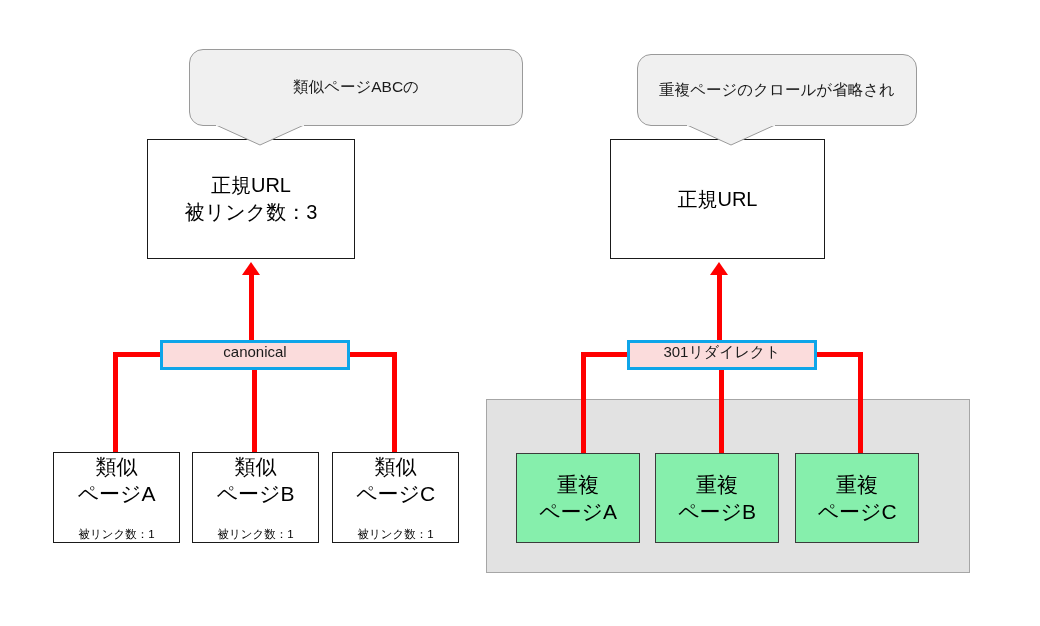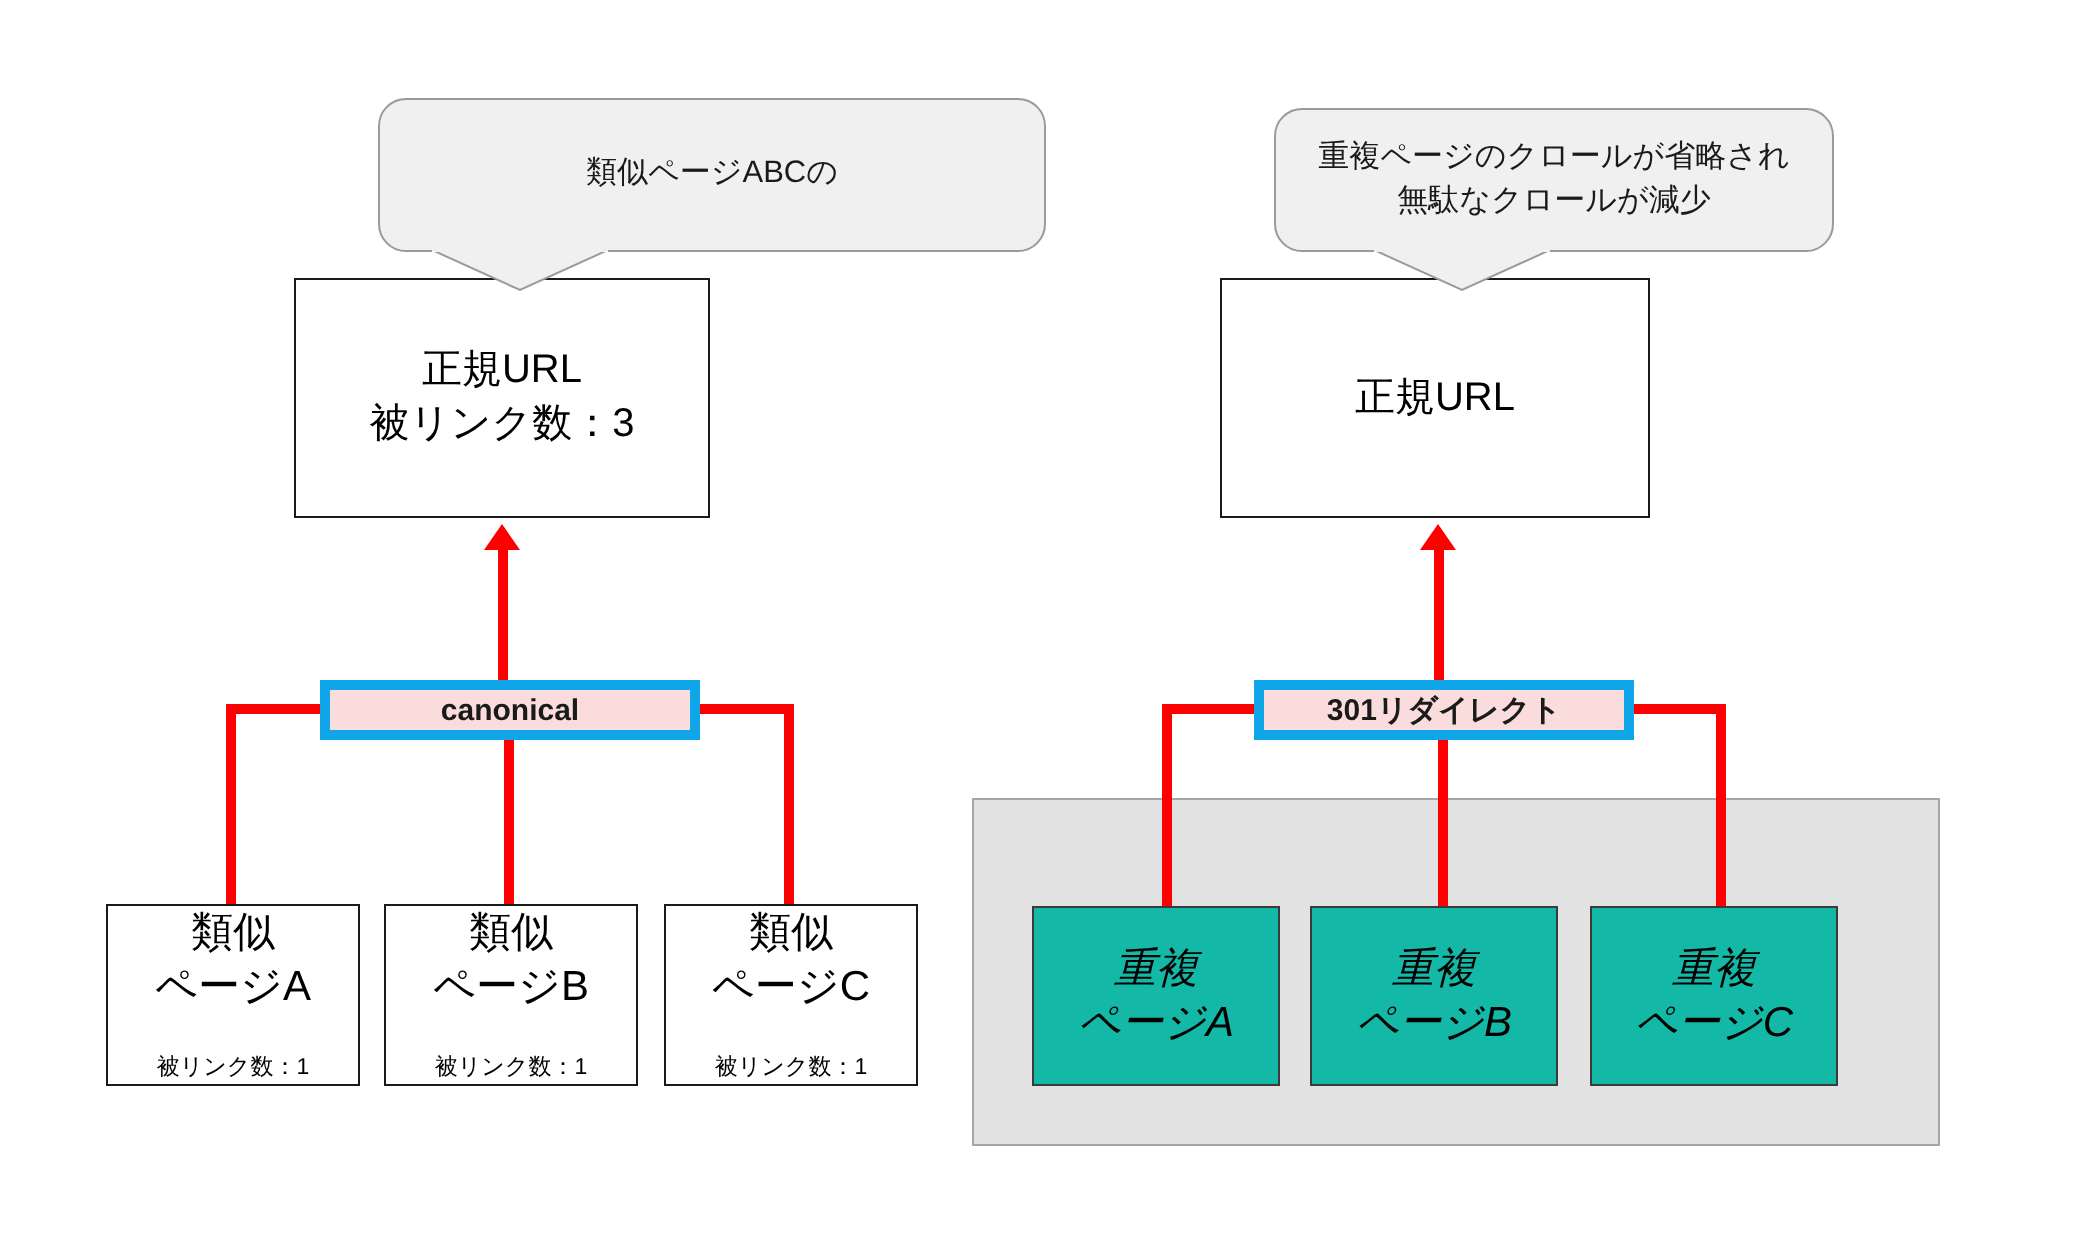--- a/index.html
+++ b/index.html
@@ -57,33 +57,32 @@
   .node-big   { font-size: 20px; line-height: 1.35; }
   .node-mid   { font-size: 21px; line-height: 1.3; }
   .node-small { font-size: 11.5px; line-height: 1.3; margin-top: 20px; }
 
   
   .group-panel {
     background: #e2e2e2;
     border: 1px solid #a6a6a6;
     z-index: 1;
   }
-  .node-on-grey { background: #14b8a6; border: 1px solid #3b3b3b; font-style: italic; }
+  .node-on-grey { background: #86efac; border: 1px solid #3b3b3b; }
 
   
   .chip {
     background: #fbdcdc;
-    border: 5px solid #0ea5e9;
+    border: 3px solid #0ea5e9;
     display: flex;
-    align-items: center;
+    align-items: flex-start;
     justify-content: center;
     font-size: 15px;
     color: #1a1a1a;
     z-index: 5;
-    font-weight: bold;
   }
 
   
   .wire { background: #ff0000; z-index: 2; }
   .wire-h { height: 5px; }
   .wire-v { width: 5px; }
   .arrowhead {
     width: 0; height: 0;
     border-left: 9px solid transparent;
     border-right: 9px solid transparent;
@@ -133,21 +132,20 @@
     <span class="node-small">被リンク数：1</span>
   </div>
   <div class="abs node" style="left:332px; top:452px; width:127px; height:91px;">
     <span class="node-mid">類似</span>
     <span class="node-mid">ページC</span>
     <span class="node-small">被リンク数：1</span>
   </div>
 
   <div class="abs bubble" style="left:637px; top:54px; width:280px; height:72px;">
     <span class="bubble-line">重複ページのクロールが省略され</span>
-    <span class="bubble-line">無駄なクロールが減少</span>
   </div>
   <svg class="abs bubble-tail" style="left:687px; top:124px; width:88px; height:22px;" viewBox="0 0 88 22">
     <path d="M0,1 L88,1 L44,21 Z" fill="#f0f0f0" stroke="#9a9a9a" stroke-width="1"></path>
     <line x1="0" y1="1" x2="88" y2="1" stroke="#f0f0f0" stroke-width="2"></line>
   </svg>
 
   <div class="abs node" style="left:610px; top:139px; width:215px; height:120px;">
     <span class="node-big">正規URL</span>
   </div>
 

